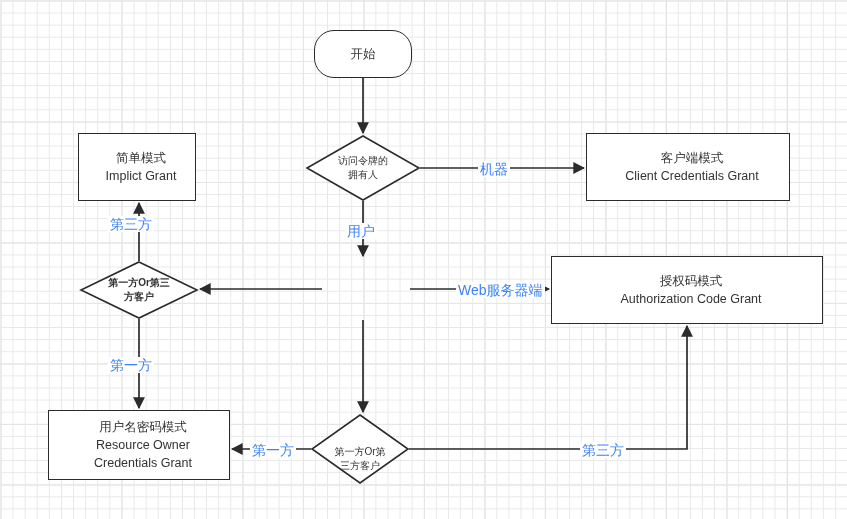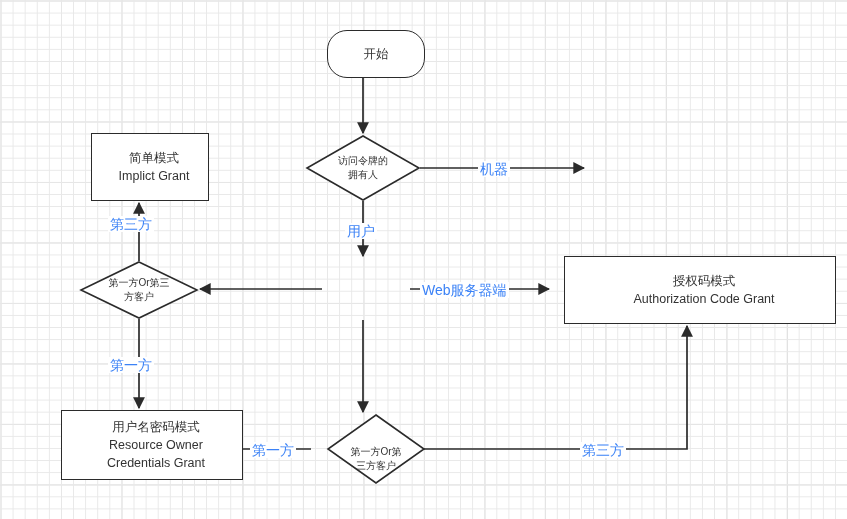--- a/index.html
+++ b/index.html
@@ -37,21 +37,20 @@
     box-sizing: border-box;
     display: flex;
     align-items: center;
     justify-content: center;
     text-align: center;
     color: #333333;
     font-size: 12.5px;
     line-height: 1.45;
     white-space: pre-line;
     z-index: 3;
-    margin-left: 13px;
   }
   .node-box {
     border: 1.6px solid #2b2b2b;
     background: #ffffff;
     padding-left: 8px;
   }
   .node-round {
     border: 1.6px solid #2b2b2b;
     background: #ffffff;
     border-radius: 20px;
@@ -135,54 +134,58 @@
     </svg>
     <div class="node-diamond-label">访问令牌的
 拥有人</div>
   </div>
 
   <div class="node node-box" style="left:78px; top:133px; width:118px; height:68px;">
     <span>简单模式
 Implict Grant</span>
   </div>
 
+  <div class="node node-box" style="left:586px; top:133px; width:204px; height:68px;">
+    <span>客户端模式
+Client Credentials Grant</span>
+  </div>
 
 
-  <div class="node-diamond-wrap" style="left:80px; top:261px; width:118px; height:58px;">
+  <div class="node-diamond-wrap" style="left:80px; top:261px; width:118px; height:58px;font-weight:bold;">
     <svg width="118" height="58" viewBox="0 0 118 58" xmlns="http://www.w3.org/2000/svg">
       <polygon points="59,1 117,29 59,57 1,29" fill="#ffffff" stroke="#2b2b2b" stroke-width="1.6"></polygon>
     </svg>
     <div class="node-diamond-label">第一方Or第三
 方客户</div>
   </div>
 
   <div class="node node-box" style="left:48px; top:410px; width:182px; height:70px;">
     <span>用户名密码模式
 Resource Owner
 Credentials Grant</span>
   </div>
 
   <div class="node node-box" style="left:551px; top:256px; width:272px; height:68px;">
     <span>授权码模式
 Authorization Code Grant</span>
   </div>
 
-  <div class="node-diamond-wrap" style="left:327px; top:414px; width:98px; height:89px;">
+  <div class="node-diamond-wrap" style="left:311px; top:414px; width:98px; height:89px;">
     <svg width="98" height="70" viewBox="0 0 98 70" xmlns="http://www.w3.org/2000/svg">
       <polygon points="49,1 97,35 49,69 1,35" fill="#ffffff" stroke="#2b2b2b" stroke-width="1.6"></polygon>
     </svg>
     <div class="node-diamond-label">第一方Or第
 三方客户</div>
   </div>
 
   <div class="edge-label" style="left:478px; top:161px;">机器</div>
 
   <div class="edge-label" style="left:345px; top:216px;margin-top:7px;">用户</div>
 
-  <div class="edge-label" style="left:420px; top:282px;text-align:right;">Web服务器端</div>
+  <div class="edge-label" style="left:456px; top:282px;text-align:right;">Web服务器端</div>
 
   <div class="edge-label" style="left:108px; top:216px;">第三方</div>
 
   <div class="edge-label" style="left:108px; top:357px;">第一方</div>
 
   <div class="edge-label" style="left:250px; top:442px;">第一方</div>
 
   <div class="edge-label" style="left:580px; top:442px;">第三方</div>
 
 </div>

